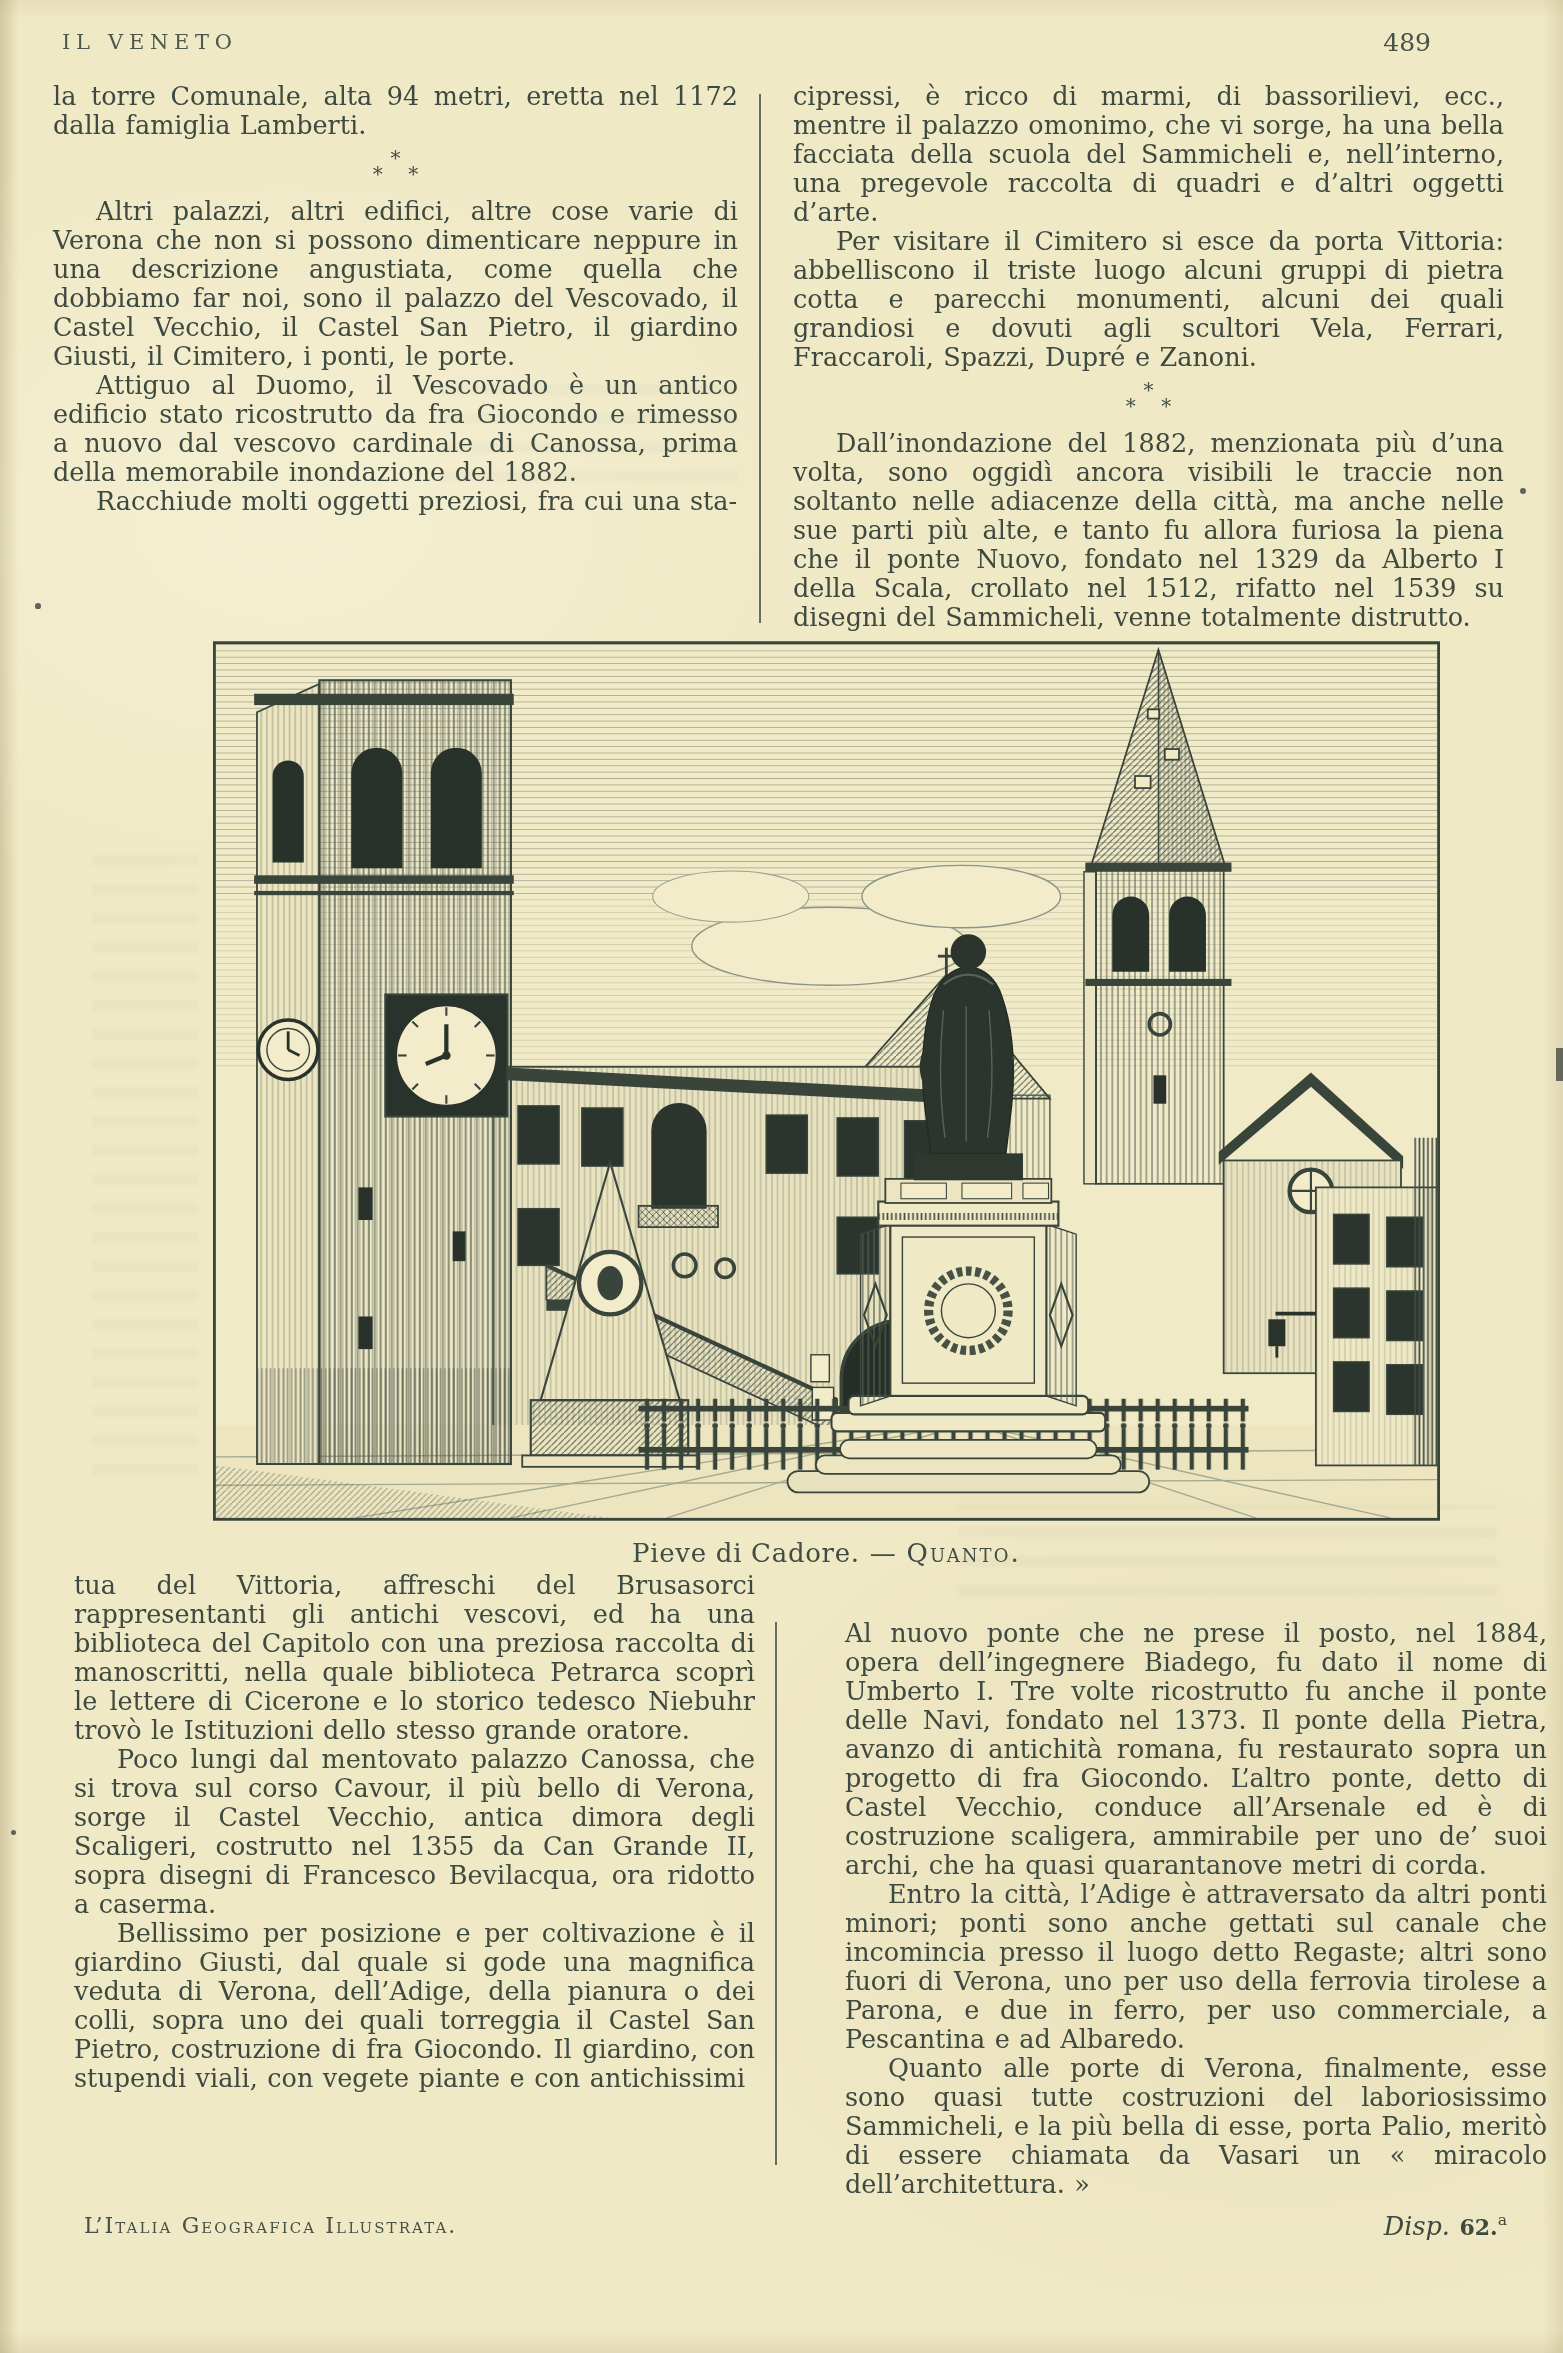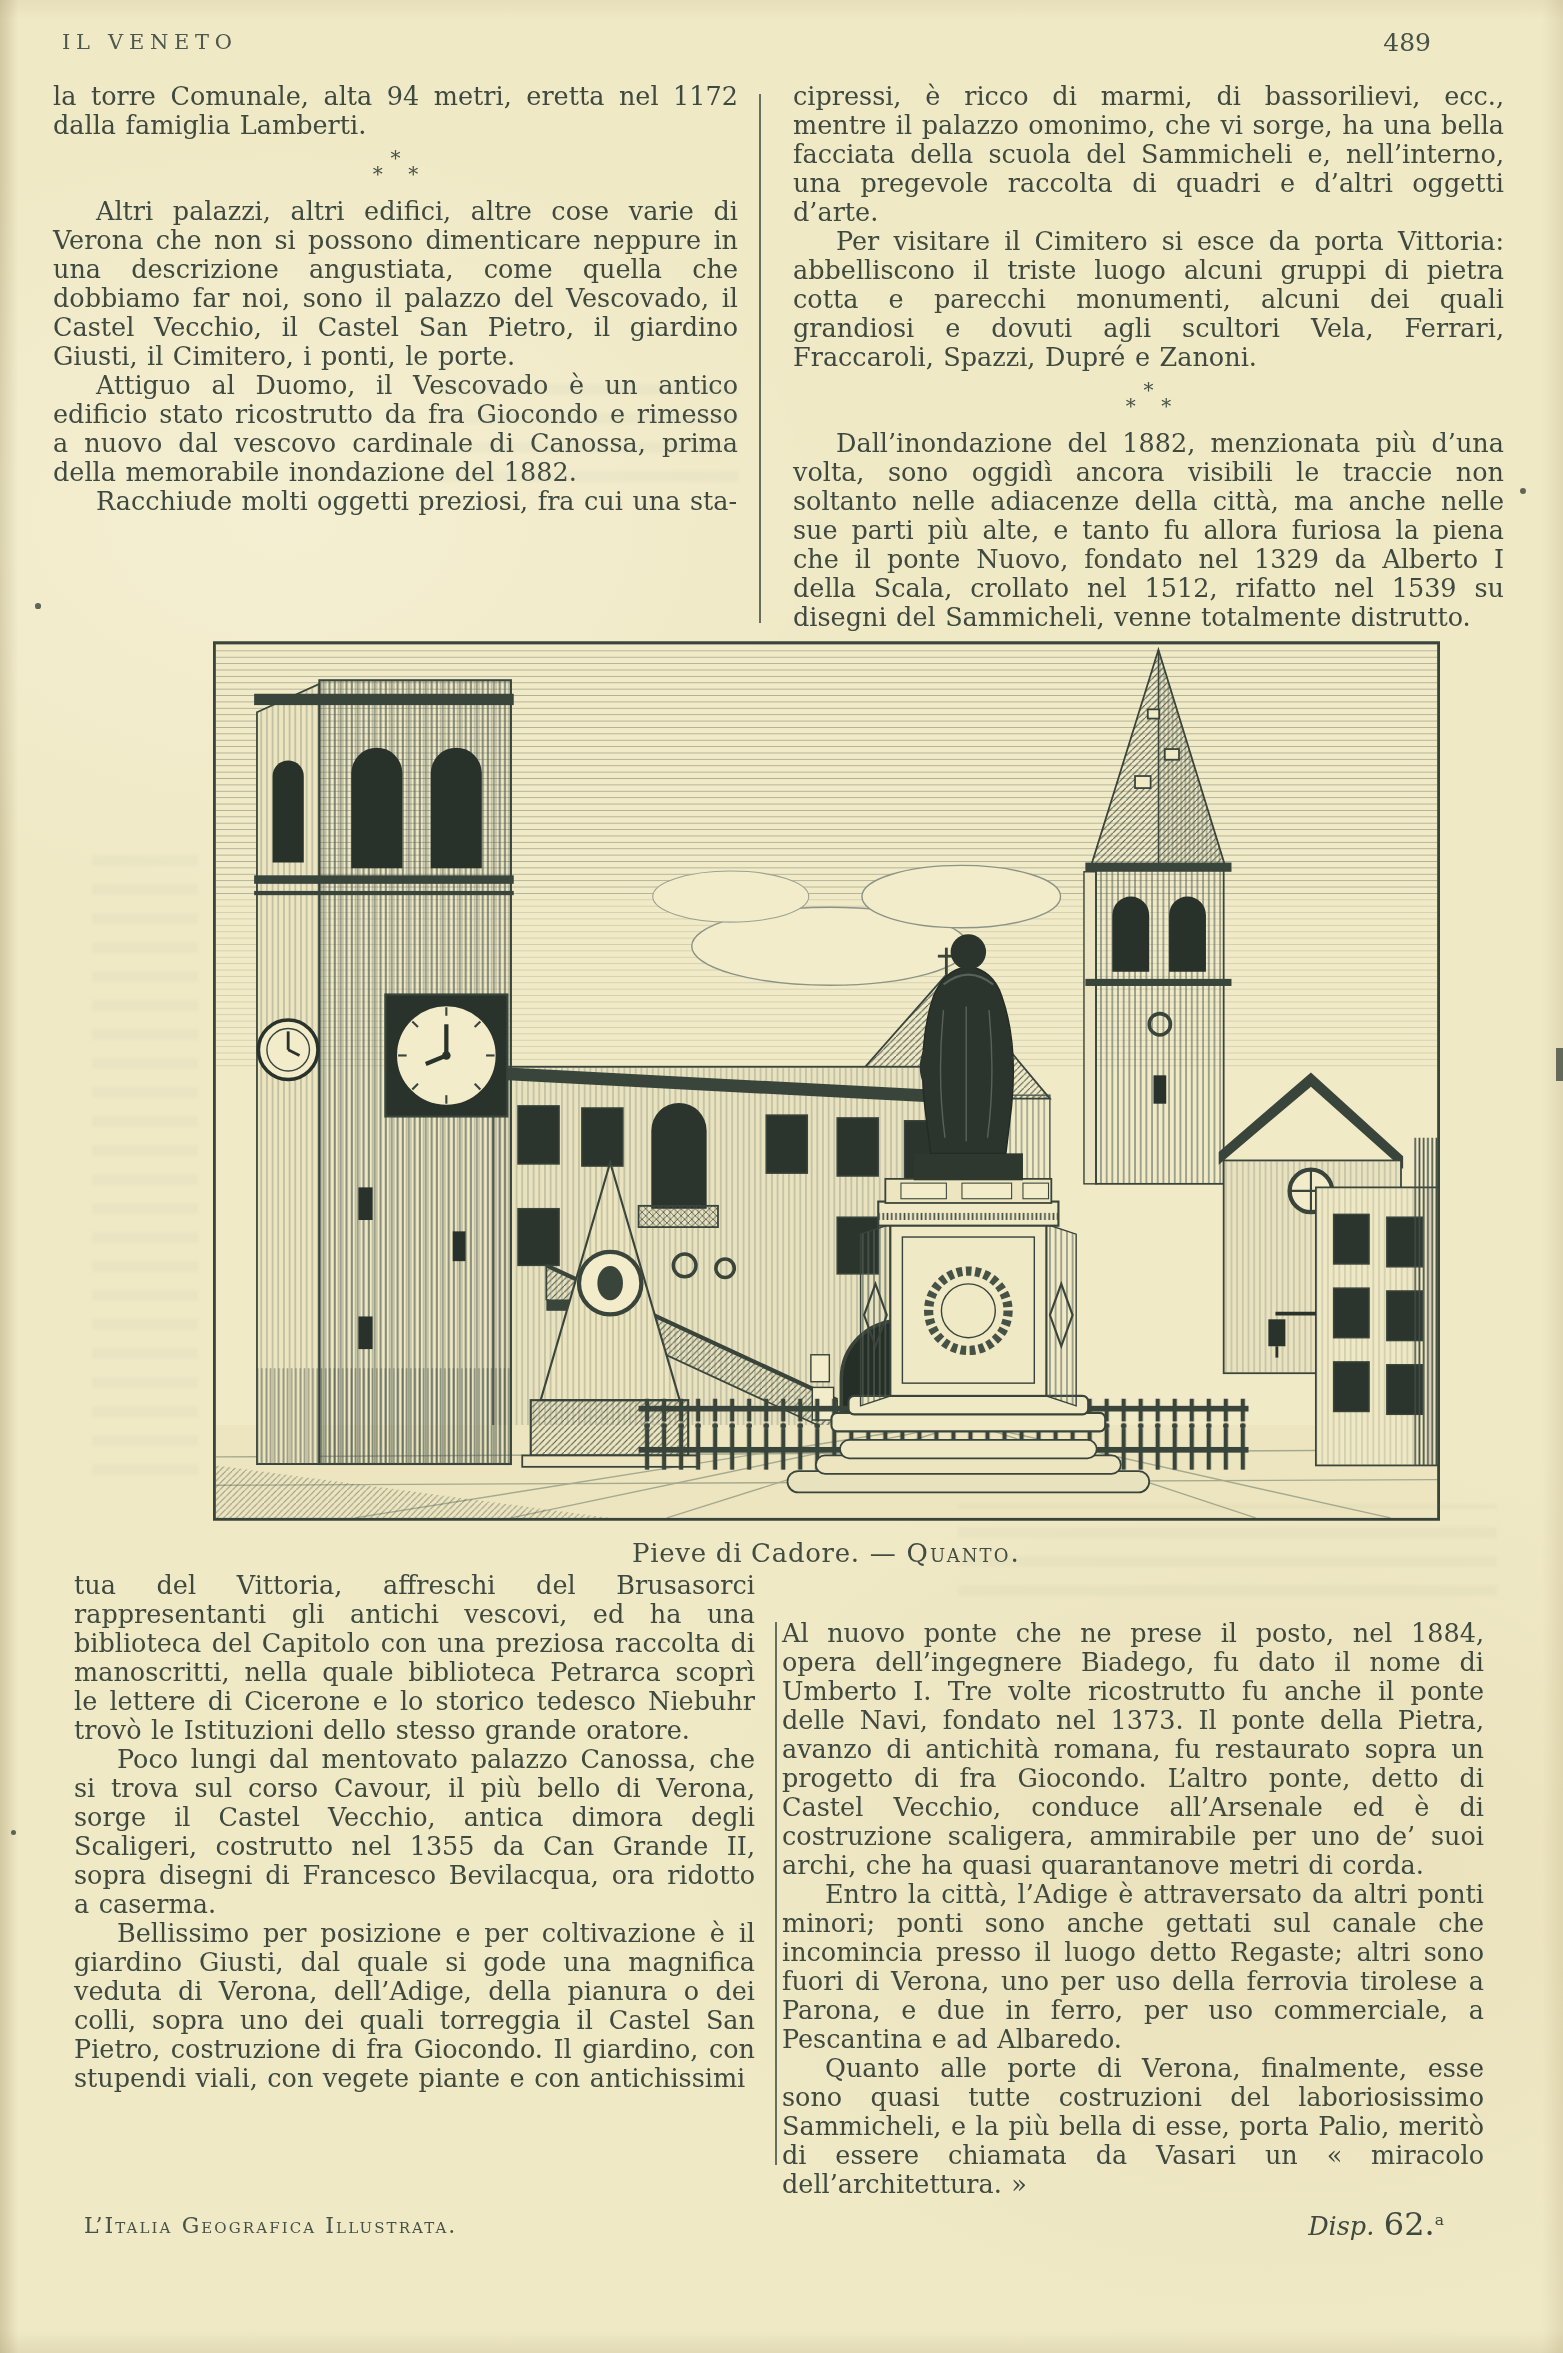--- a/index.html
+++ b/index.html
@@ -38,21 +38,21 @@
     font-size:26px;color:#414c42;letter-spacing:0.7px;
   }
   .caption .smallcaps{font-variant:small-caps;letter-spacing:2.1px;}
   .caption .cap-dash{padding:0 10px;}
   .footer-series{
     position:absolute;left:84px;top:2213px;font-size:22px;font-variant:small-caps;
     letter-spacing:2.1px;color:#465147;
   }
   .disp{text-align:right;padding-right:40px;margin-top:7px;font-size:25.5px;}
   .disp .disp-label{font-style:italic;}
-  .disp .disp-num{font-weight:normal;font-size:32px;}
+  .disp .disp-num{font-weight:bold;font-size:22px;}
   .disp sup{font-size:15.6px;}
   .ghost{position:absolute;pointer-events:none;filter:blur(1.4px);opacity:.55;
     background:repeating-linear-gradient(0deg, rgba(120,142,120,.10) 0 11.4px, rgba(120,142,120,0) 11.4px 29px);}
   .speck{position:absolute;border-radius:50%;background:#3a443b;opacity:.8;}
   .nick{position:absolute;background:#2f3830;opacity:.7;}
 </style>
 </head>
 <body>
 
 <div class="page">
@@ -331,21 +331,21 @@
   <div class="caption">
     <span>Pieve di Cadore.</span><span class="cap-dash">—</span><span class="smallcaps">Quanto.</span>
   </div>
 
   <div class="col" style="left:74px;top:1571px;width:681px;">
     <p>tua del Vittoria, affreschi del Brusasorci rappresentanti gli antichi vescovi, ed ha una biblioteca del Capitolo con una preziosa raccolta di manoscritti, nella quale biblioteca Petrarca scoprì le lettere di Cicerone e lo storico tedesco Niebuhr trovò le Istituzioni dello stesso grande oratore.</p>
     <p class="ind">Poco lungi dal mentovato palazzo Canossa, che si trova sul corso Cavour, il più bello di Verona, sorge il Castel Vecchio, antica dimora degli Scaligeri, costrutto nel 1355 da Can Grande II, sopra disegni di Francesco Bevilacqua, ora ridotto a caserma.</p>
     <p class="ind">Bellissimo per posizione e per coltivazione è il giardino Giusti, dal quale si gode una magnifica veduta di Verona, dell’Adige, della pianura o dei colli, sopra uno dei quali torreggia il Castel San Pietro, costruzione di fra Giocondo. Il giardino, con stupendi viali, con vegete piante e con antichissimi</p>
   </div>
 
-  <div class="col" style="left:782px;top:1619px;width:702px;">
+  <div class="col" style="left:845px;top:1619px;width:702px;">
     <p>Al nuovo ponte che ne prese il posto, nel 1884, opera dell’ingegnere Biadego, fu dato il nome di Umberto I. Tre volte ricostrutto fu anche il ponte delle Navi, fondato nel 1373. Il ponte della Pietra, avanzo di antichità romana, fu restaurato sopra un progetto di fra Giocondo. L’altro ponte, detto di Castel Vecchio, conduce all’Arsenale ed è di costruzione scaligera, ammirabile per uno de’ suoi archi, che ha quasi quarantanove metri di corda.</p>
     <p class="ind">Entro la città, l’Adige è attraversato da altri ponti minori; ponti sono anche gettati sul canale che incomincia presso il luogo detto Regaste; altri sono fuori di Verona, uno per uso della ferrovia tirolese a Parona, e due in ferro, per uso commerciale, a Pescantina e ad Albaredo.</p>
     <p class="ind">Quanto alle porte di Verona, finalmente, esse sono quasi tutte costruzioni del laboriosissimo Sammicheli, e la più bella di esse, porta Palio, meritò di essere chiamata da Vasari un « miracolo dell’architettura. »</p>
     <div class="disp">
       <span class="disp-label">Disp.</span>
       <b class="disp-num">62.</b><sup>a</sup>
     </div>
   </div>
 
   <div class="footer-series">L’Italia Geografica Illustrata.</div>

